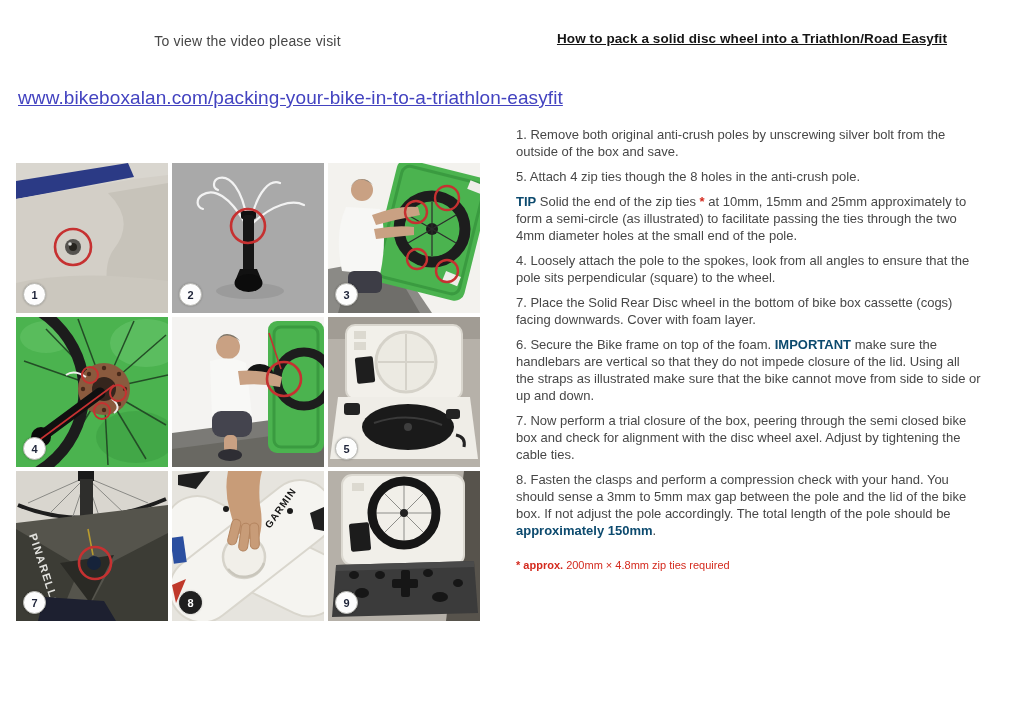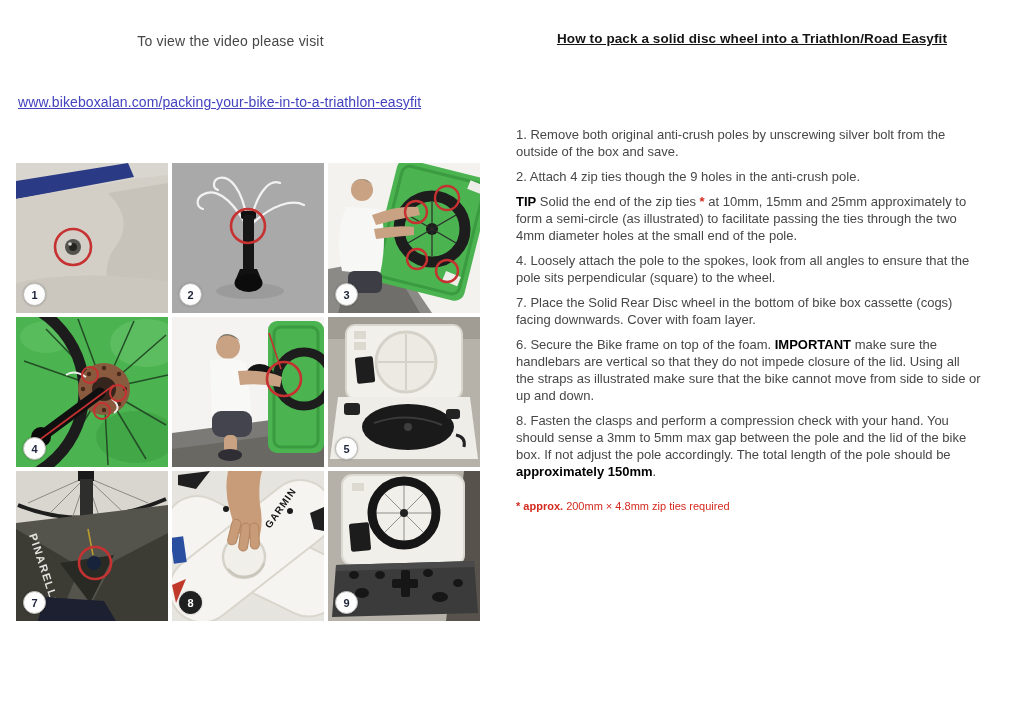--- a/index.html
+++ b/index.html
@@ -1,37 +1,37 @@
 <!DOCTYPE html>
 <html style="--link_blue: #4343c0; --note_red: #d42a1e; --marker_red: #c63131; --box_green: #4bb34f; --navy_blue: #2b3a85;"><head>
 <meta charset="utf-8">
 <style>
   html,body{margin:0;padding:0;background:#ffffff;}
   body{width:1024px;height:724px;position:relative;overflow:hidden;
        font-family:"Liberation Sans","DejaVu Sans",sans-serif;color:#454545;}
 
-  .video-note{position:absolute;left:8px;top:33px;width:445px;text-align:center;
+  .video-note{position:absolute;left:25px;top:33px;width:445px;text-align:center;
               font-size:14px;color:#474747;letter-spacing:.2px;}
-  .video-link{position:absolute;left:18px;top:94px;font-size:14px;
+  .video-link{position:absolute;left:18px;top:87px;font-size:19px;
               color:var(--link_blue,#4343c0);letter-spacing:.1px;}
   .doc-title{position:absolute;left:517px;top:31px;width:470px;font-size:13.5px;font-weight:bold;
              color:#151515;text-decoration:underline;letter-spacing:.1px;text-align:center;}
 
   .photo-grid{position:absolute;left:16px;top:163px;width:464px;
               display:grid;grid-template-columns:repeat(3,1fr);grid-auto-rows:150px;gap:4px;}
   .photo{position:relative;overflow:hidden;background:#dddad4;}
   .photo svg{display:block;width:100%;height:100%;}
   .badge{position:absolute;left:7px;bottom:7px;width:21px;height:21px;border-radius:50%;
          background:#fdfdfd;border:1px solid #b9b9b4;color:#1d2338;font-size:11px;font-weight:bold;
          display:flex;align-items:center;justify-content:center;box-shadow:0 0 2px rgba(0,0,0,.25);}
   .badge.dark{background:#1f1f1f;color:#fff;border-color:#1f1f1f;}
 
   .instructions{position:absolute;left:516px;top:126px;width:465px;font-size:13px;}
   .step{margin:0 0 8px 0;line-height:17px;color:#474747;}
-  .b{font-weight:bold;color:#000000;}
+  .b{font-weight:bold;color:#0c4a6e;}
   .red{color:var(--note_red,#d42a1e);}
   .footnote{margin-top:18px;font-size:11px;line-height:17px;}
 </style>
 </head>
 <body>
 
 <div class="video-note">To view the video please visit</div>
 <a class="video-link" href="#">www.bikeboxalan.com/packing-your-bike-in-to-a-triathlon-easyfit</a>
 <div class="doc-title">How to pack a solid disc wheel into a Triathlon/Road Easyfit</div>
 
@@ -278,20 +278,21 @@
         <ellipse cx="26" cy="104" rx="5" ry="4"></ellipse>
         <ellipse cx="130" cy="112" rx="5" ry="4"></ellipse>
       </g>
     </svg>
     <div class="badge">9</div>
   </div>
 </div>
 
 <div class="instructions">
     <p class="step"><span>1. Remove both original anti-crush poles by unscrewing silver bolt from the outside of the box and save.</span></p>
-    <p class="step"><span>2. Attach 4 zip ties though the 9 holes in the anti-crush pole.</span></p>
+    <p class="step"><span>5. Attach 4 zip ties though the 8 holes in the anti-crush pole.</span></p>
     <p class="step"><span class="b">TIP</span><span> Solid the end of the zip ties </span><span class="b red">*</span><span> at 10mm, 15mm and 25mm approximately to form a semi-circle (as illustrated) to facilitate passing the ties through the two 4mm diameter holes at the small end of the pole.</span></p>
     <p class="step"><span>4. Loosely attach the pole to the spokes, look from all angles to ensure that the pole sits perpendicular (square) to the wheel.</span></p>
     <p class="step"><span>7. Place the Solid Rear Disc wheel in the bottom of bike box cassette (cogs) facing downwards. Cover with foam layer.</span></p>
     <p class="step"><span>6. Secure the Bike frame on top of the foam. </span><span class="b">IMPORTANT</span><span> make sure the handlebars are vertical so that they do not impede closure of the lid. Using all the straps as illustrated make sure that the bike cannot move from side to side or up and down.</span></p>
+    <p class="step"><span>7. Now perform a trial closure of the box, peering through the semi closed bike box and check for alignment with the disc wheel axel. Adjust by tightening the cable ties.</span></p>
     <p class="step"><span>8. Fasten the clasps and perform a compression check with your hand. You should sense a 3mm to 5mm max gap between the pole and the lid of the bike box. If not adjust the pole accordingly. The total length of the pole should be </span><span class="b">approximately 150mm</span><span>.</span></p>
     <p class="footnote"><span class="b red">* approx.</span><span class="red"> 200mm × 4.8mm zip ties required</span></p>
   </div>
 
 </body></html>

